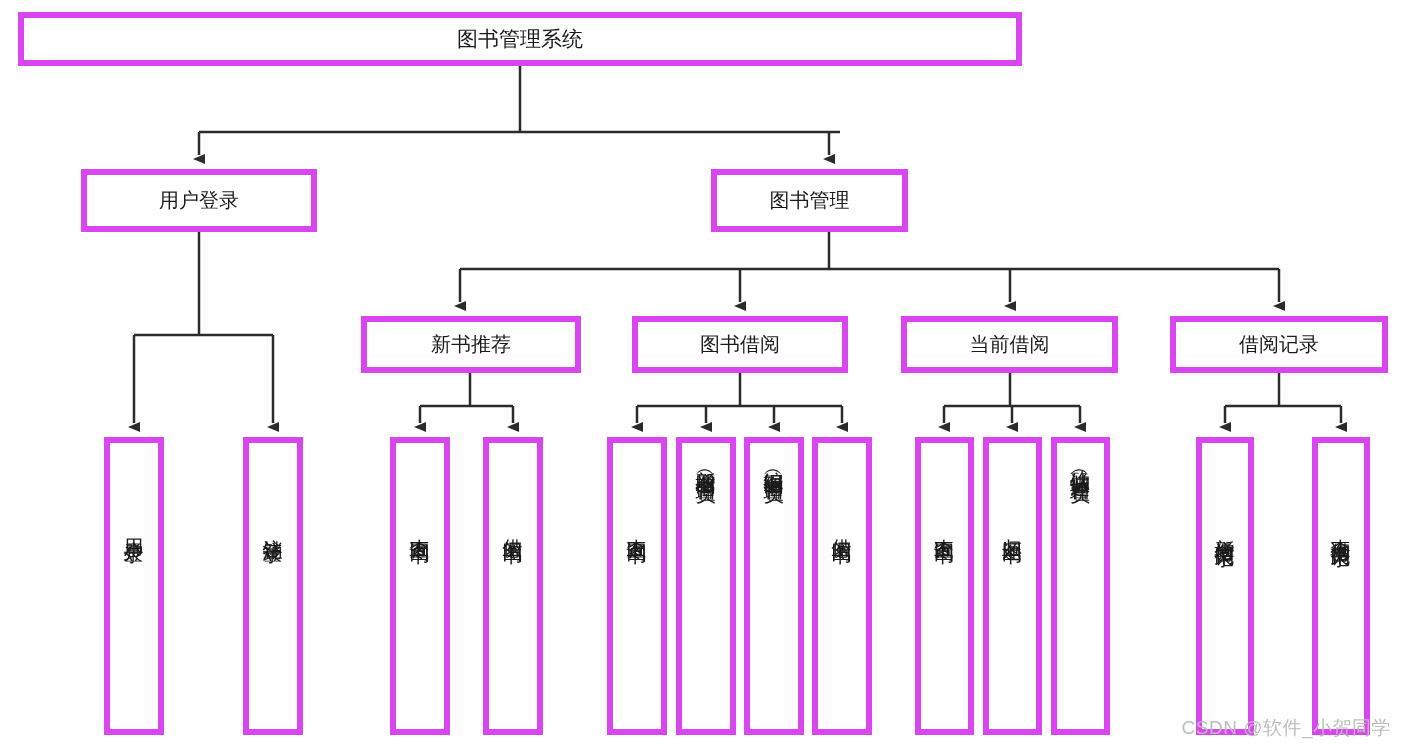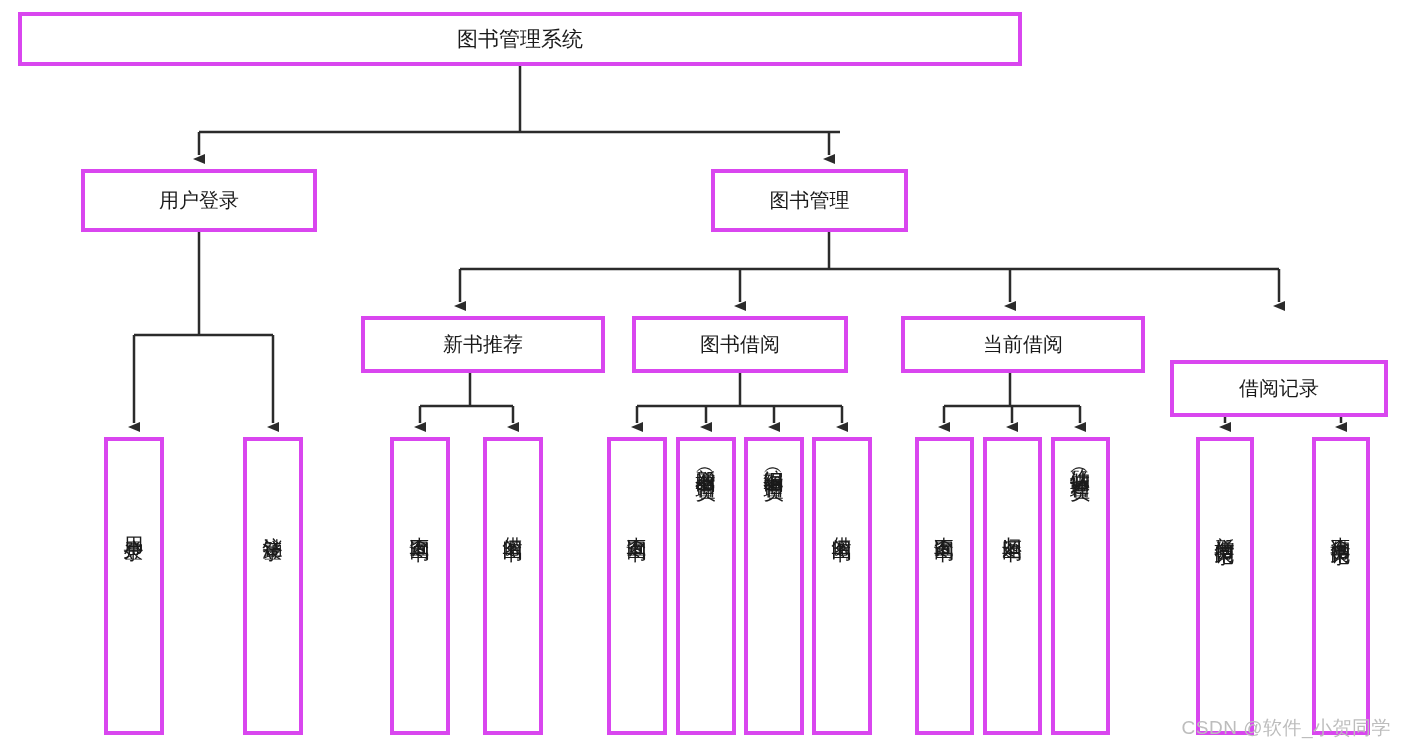--- a/index.html
+++ b/index.html
@@ -21,21 +21,21 @@
     position: absolute;
     left: 0;
     top: 0;
     width: 1405px;
     height: 747px;
     pointer-events: none;
   }
   .node {
     position: absolute;
     box-sizing: border-box;
-    border: 4px solid #d946ef;
+    border: 6px solid #d946ef;
     background: #ffffff;
     display: flex;
     align-items: center;
     justify-content: center;
     color: #1a1a1a;
   }
   .node .label {
     display: block;
     text-align: center;
     line-height: 1.05;
@@ -47,24 +47,24 @@
 
   
   .node.lvl1 { height: 63px; }
   .node.lvl1 .label { font-size: 20px; }
   .node.n-user-login { left: 81px; top: 169px; width: 236px; }
   .node.n-book-manage { left: 711px; top: 169px; width: 197px; }
 
   
   .node.lvl2 { top: 316px; height: 57px; }
   .node.lvl2 .label { font-size: 20px; }
-  .node.n-new-book { left: 361px; width: 244px; }
+  .node.n-new-book { left: 361px; width: 220px; }
   .node.n-borrow { left: 632px; width: 216px; }
-  .node.n-current { left: 901px; width: 244px; }
-  .node.n-record { left: 1170px; width: 218px; margin-top: 44px; }
+  .node.n-current { left: 901px; width: 217px; }
+  .node.n-record { left: 1170px; width: 218px; }
 
   
   .node.leaf {
     top: 437px;
     height: 298px;
     align-items: flex-start;
     justify-content: center;
     padding-top: 8px;
   }
   .node.leaf .label {

